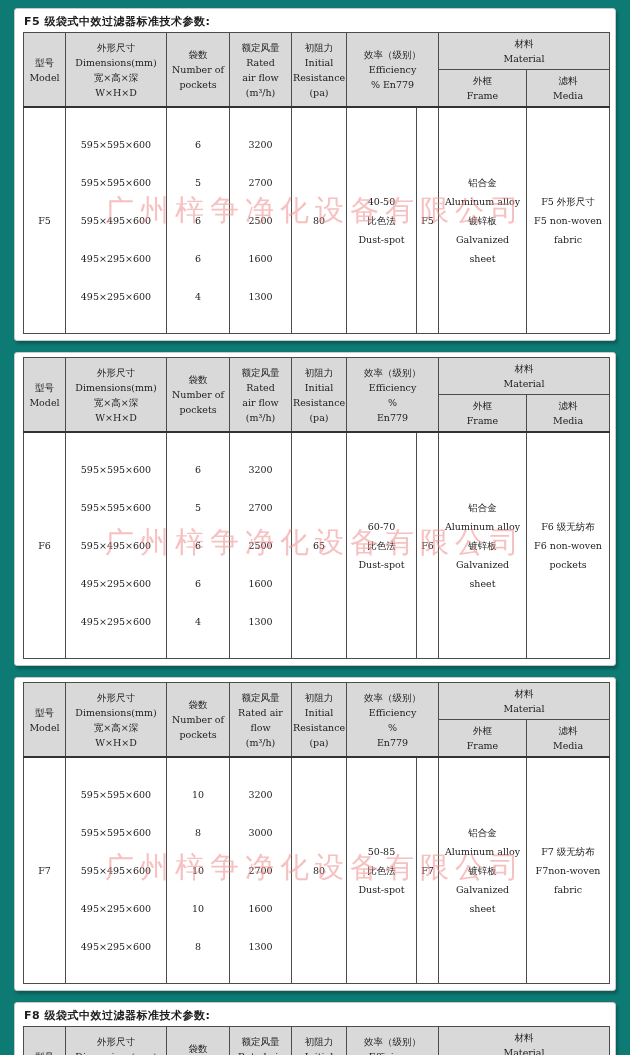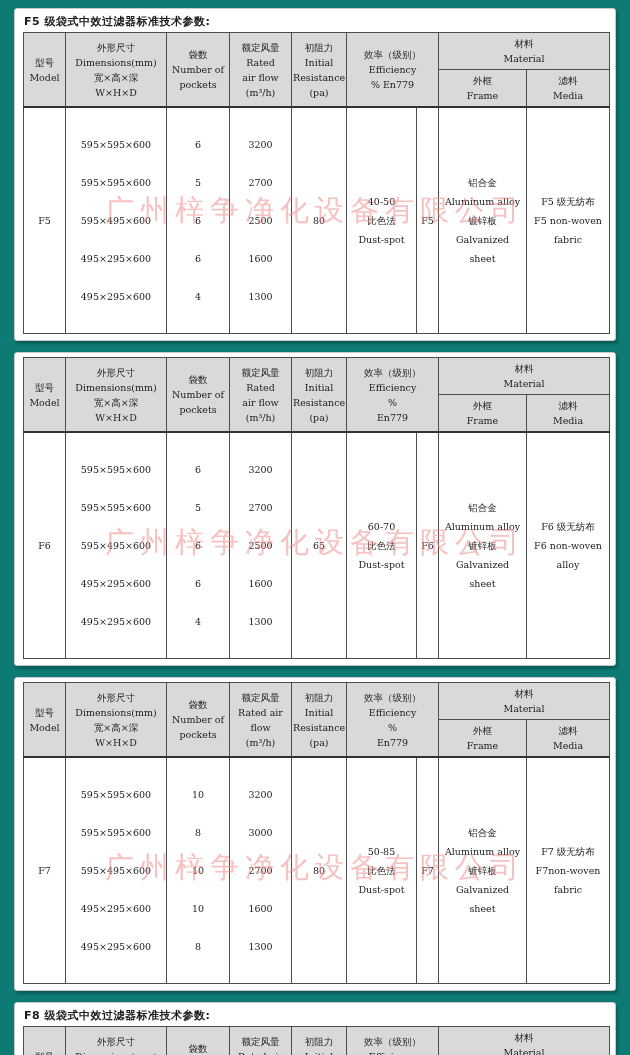--- a/index.html
+++ b/index.html
@@ -157,21 +157,21 @@
           <td>80</td>
           <td>40-50
 比色法
 Dust-spot</td>
           <td class="grade-cell">F5</td>
           <td>铝合金
 Aluminum alloy
 镀锌板
 Galvanized
 sheet</td>
-          <td>F5 级无纺布
+          <td>F5 外形尺寸
 F5 non-woven
 fabric</td>
         </tr>
       </tbody>
     </table>
     <div class="watermark">广州梓争净化设备有限公司</div>
   </section>
 
   <section class="panel">
     <table class="spec-table">
@@ -248,21 +248,21 @@
 比色法
 Dust-spot</td>
           <td class="grade-cell">F6</td>
           <td>铝合金
 Aluminum alloy
 镀锌板
 Galvanized
 sheet</td>
           <td>F6 级无纺布
 F6 non-woven
-alloy</td>
+pockets</td>
         </tr>
       </tbody>
     </table>
     <div class="watermark">广州梓争净化设备有限公司</div>
   </section>
 
   <section class="panel">
     <table class="spec-table">
       <colgroup>
         <col style="width:42px">

